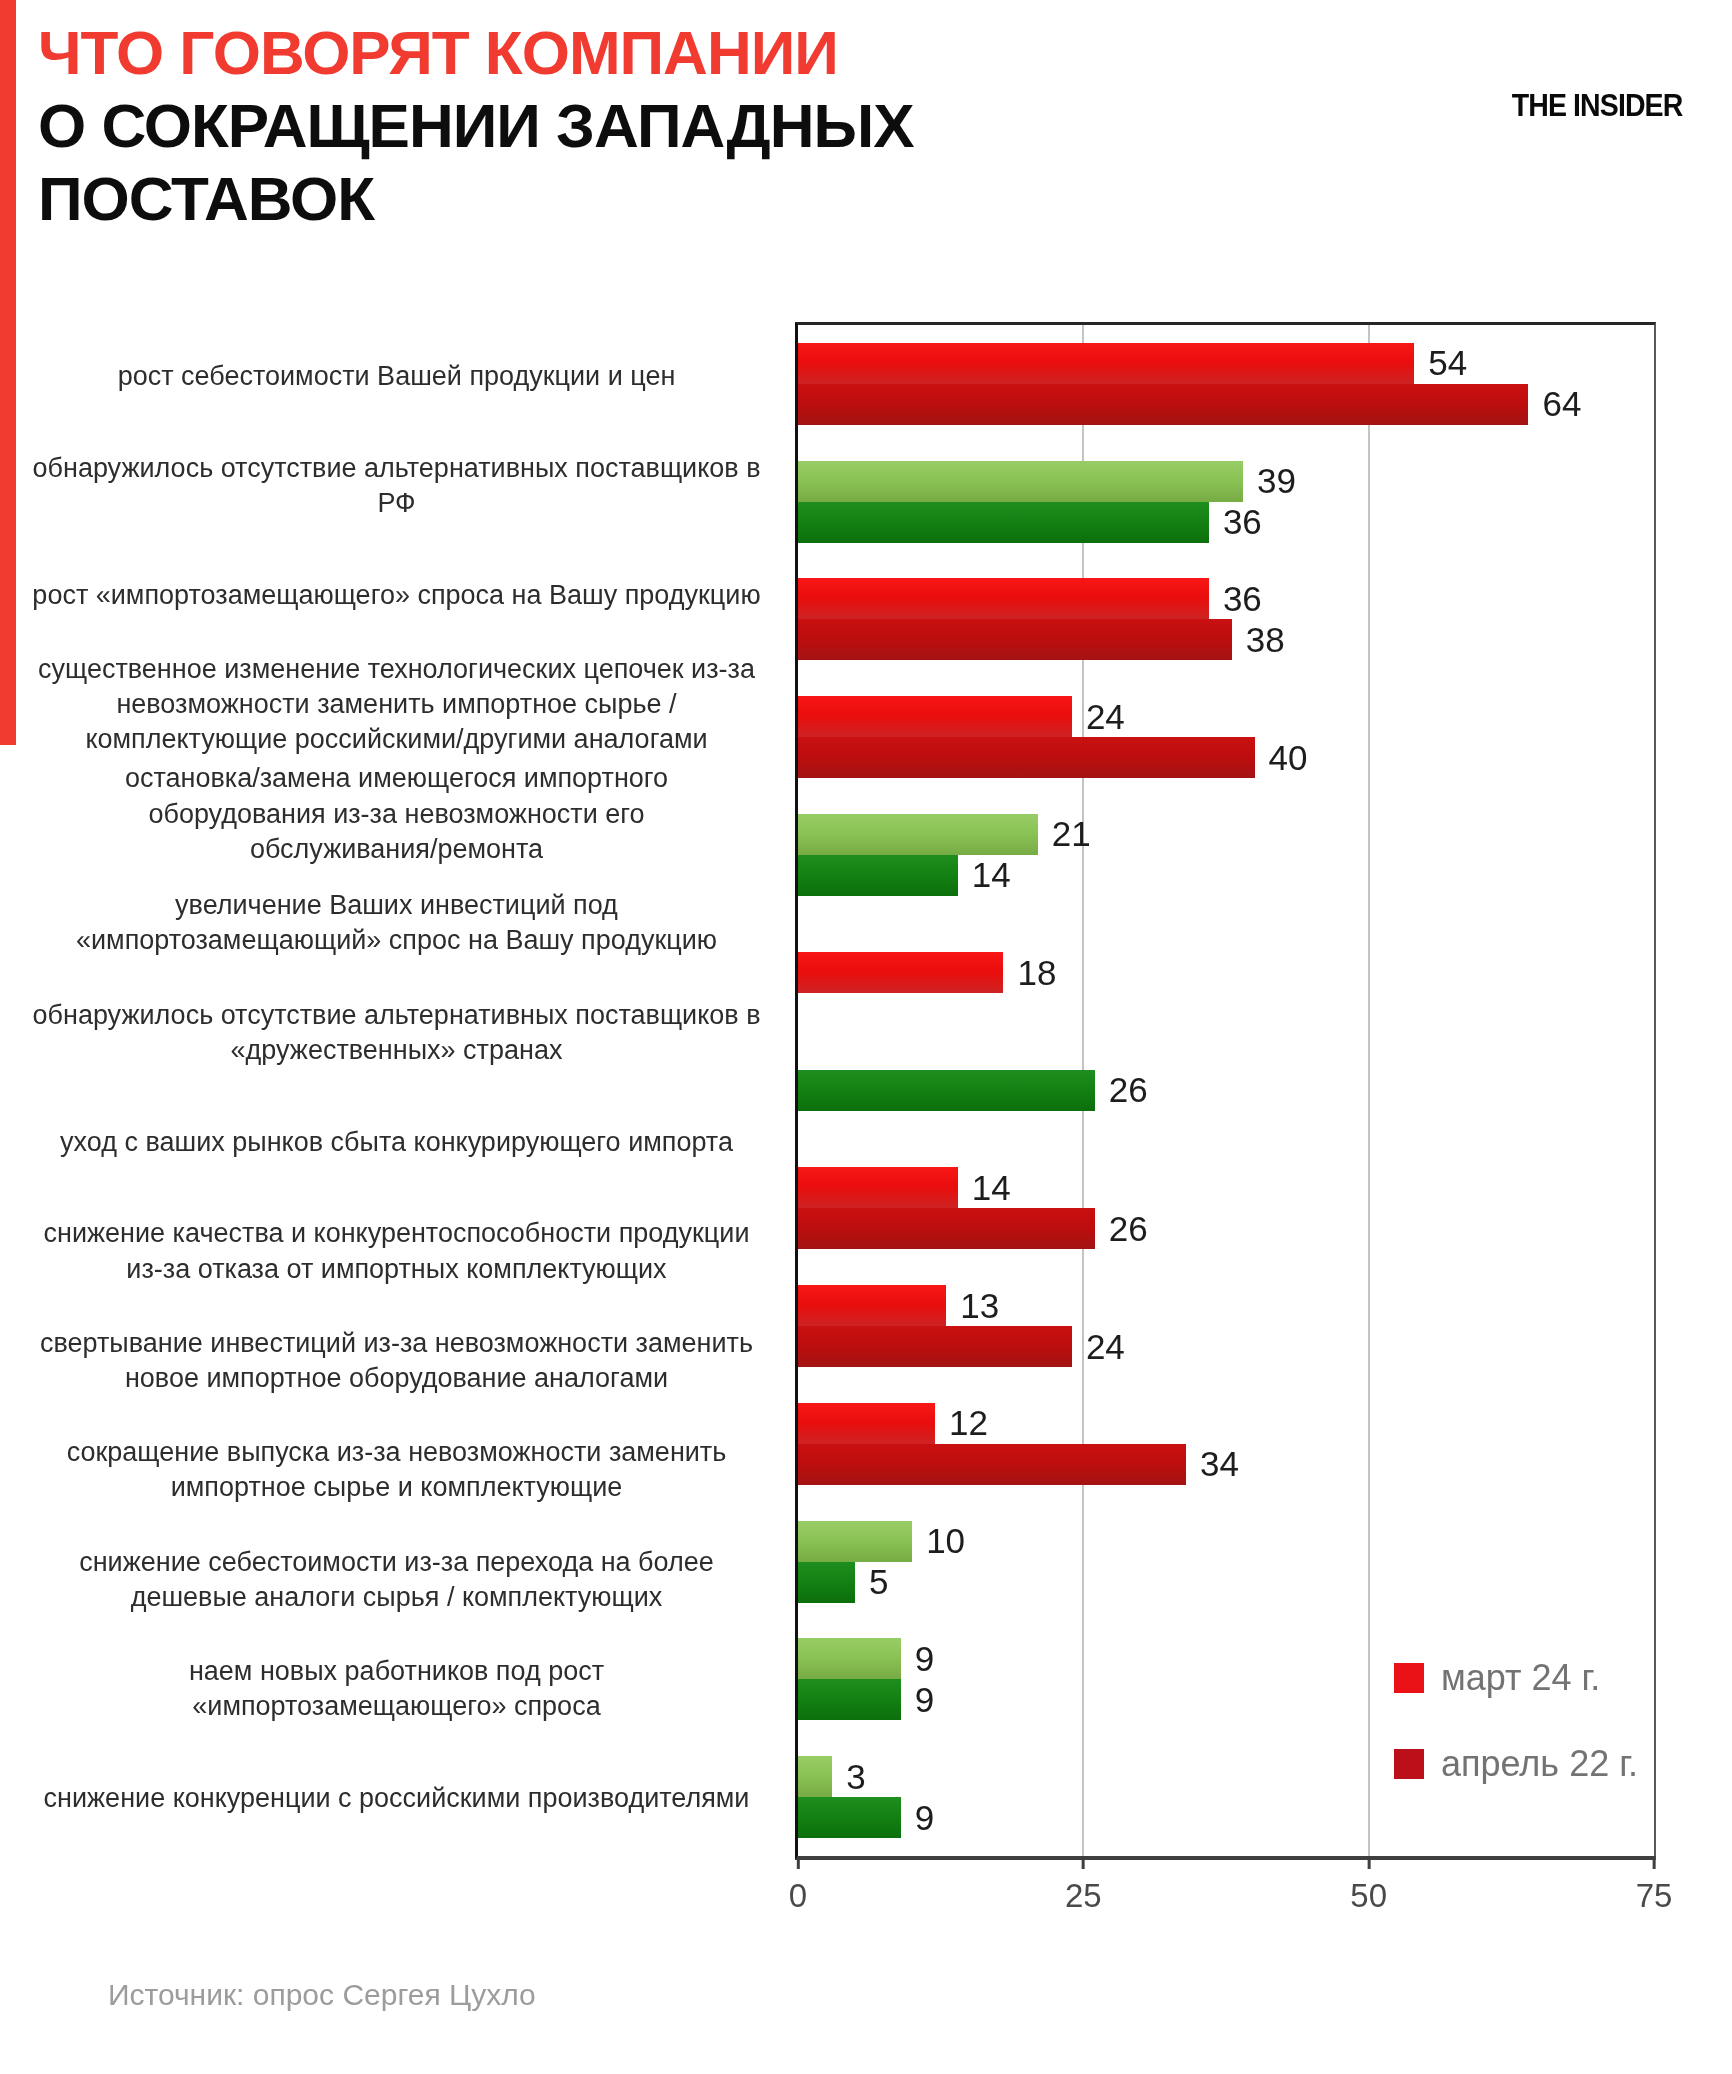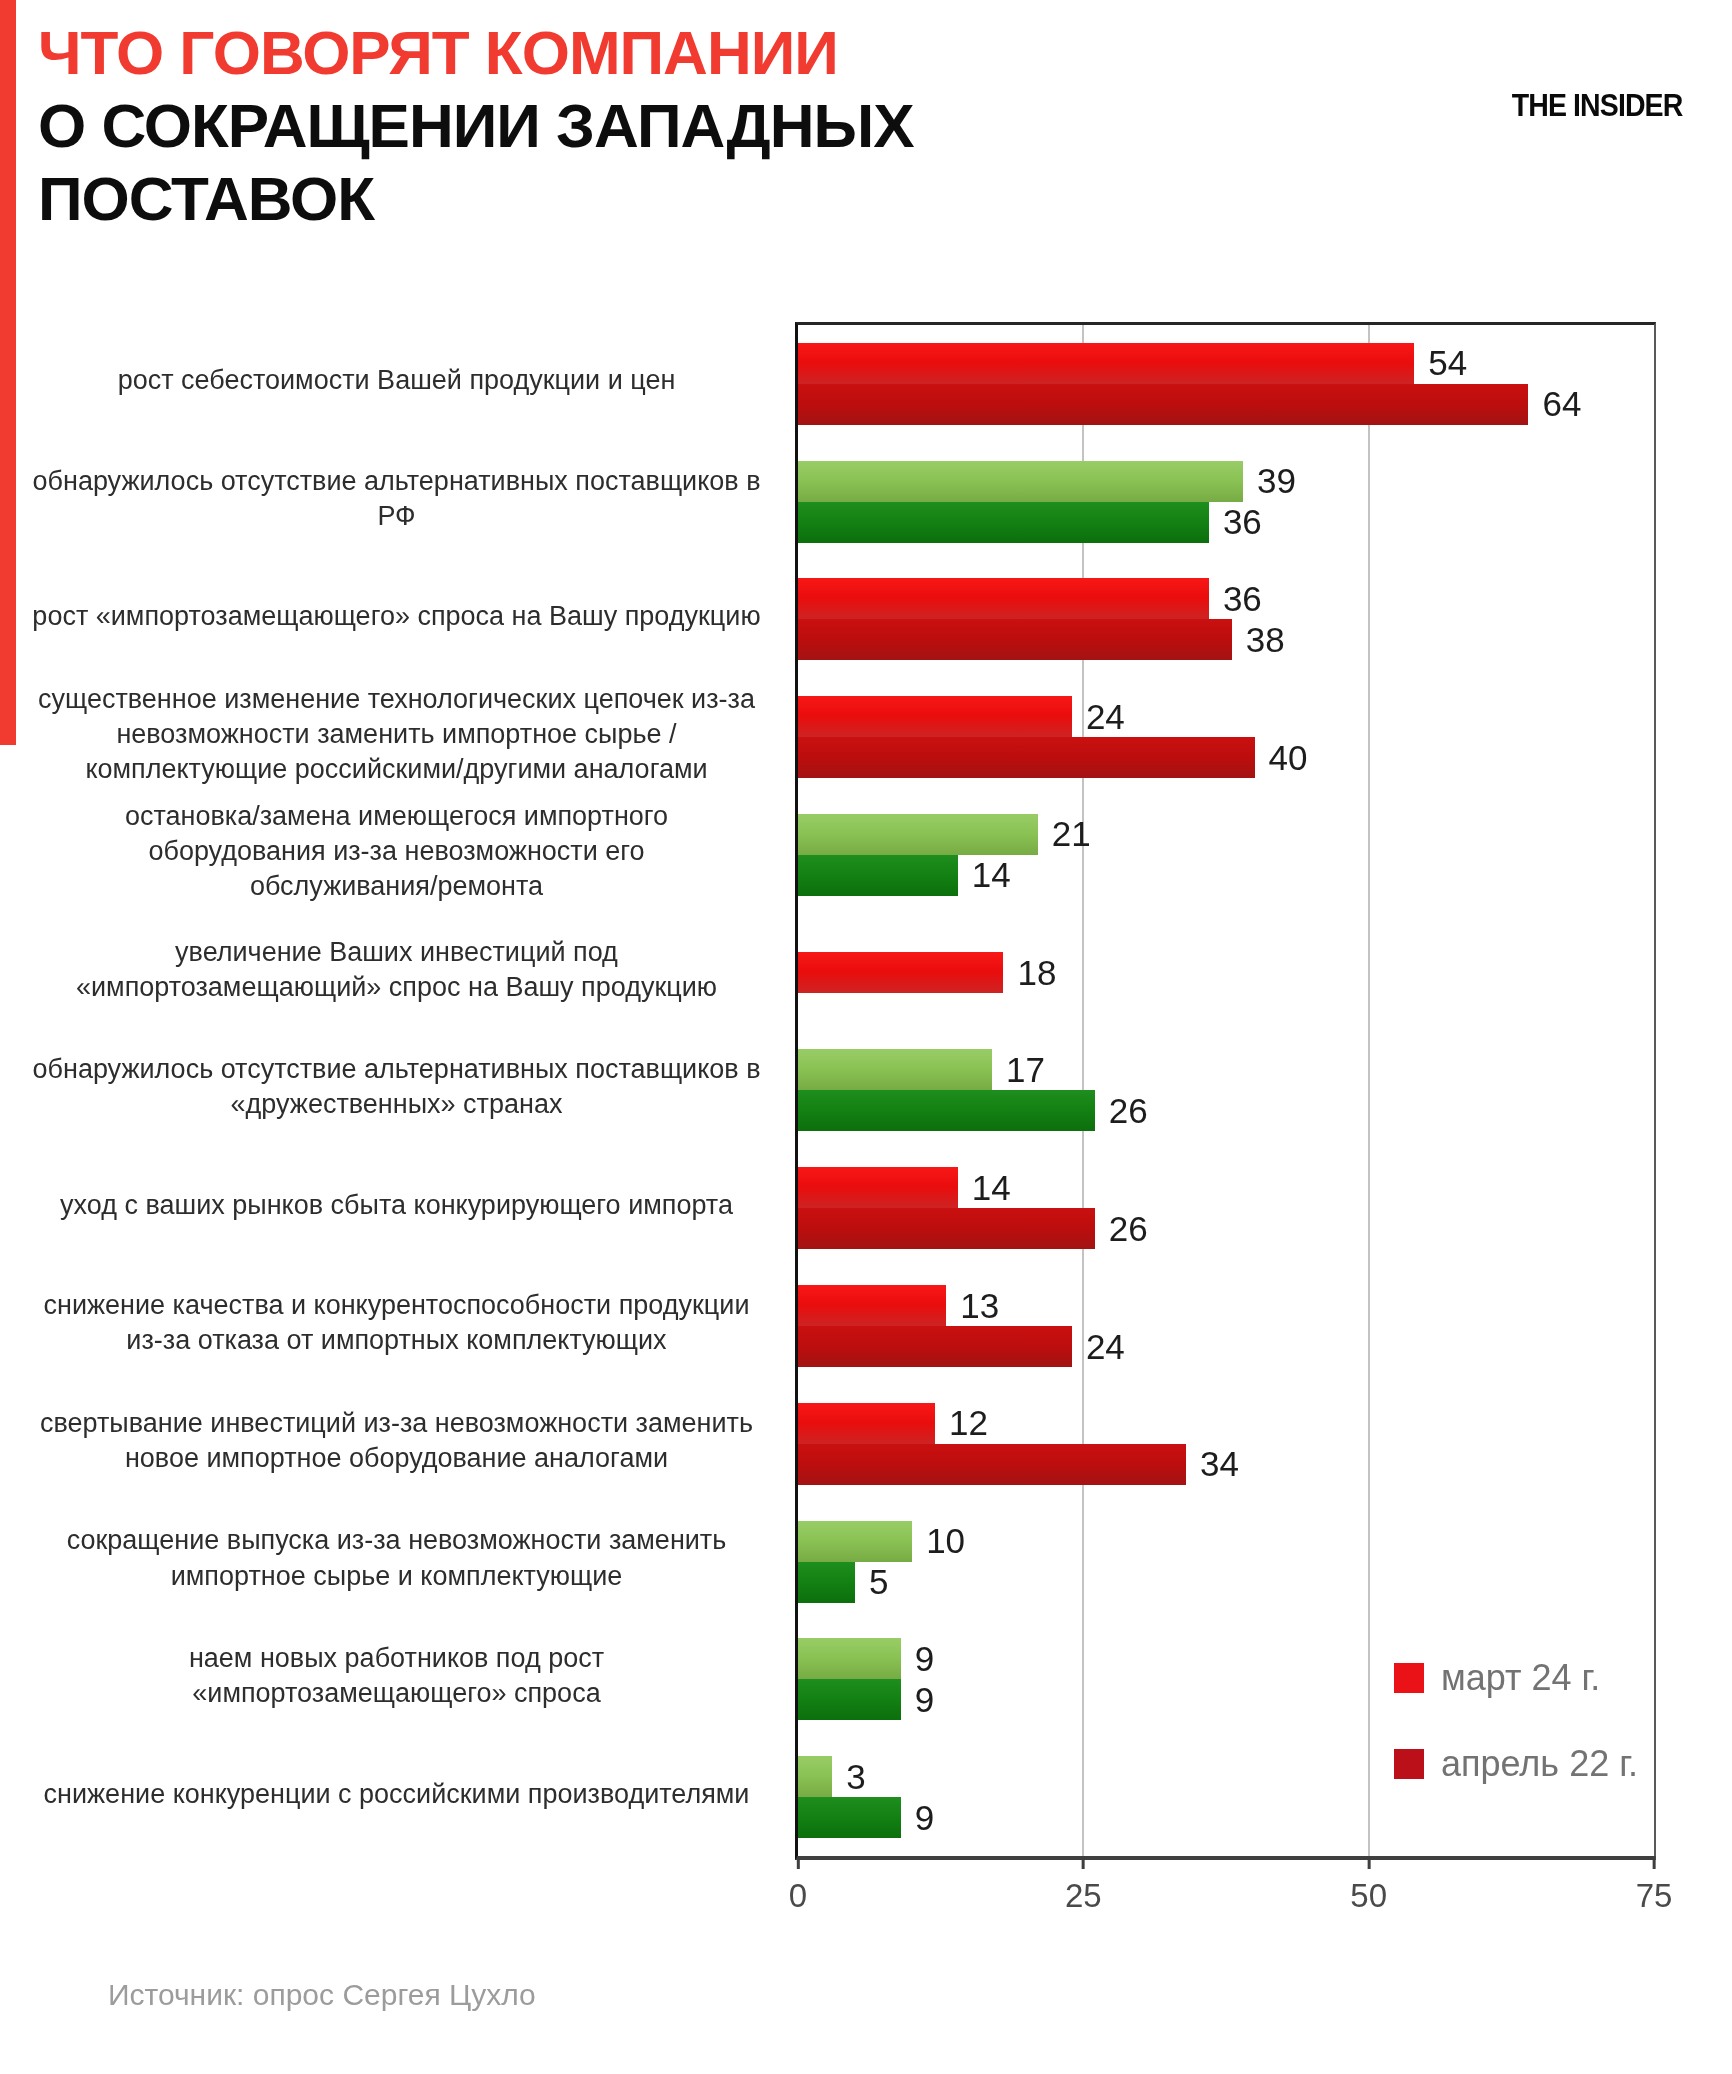--- a/index.html
+++ b/index.html
@@ -96,20 +96,22 @@
 «импортозамещающий» спрос на Вашу продукцию</div>
         <div class="cat-label">обнаружилось отсутствие альтернативных поставщиков в
 «дружественных» странах</div>
         <div class="cat-label">уход с ваших рынков сбыта конкурирующего импорта</div>
         <div class="cat-label">снижение качества и конкурентоспособности продукции
 из-за отказа от импортных комплектующих</div>
         <div class="cat-label">свертывание инвестиций из-за невозможности заменить
 новое импортное оборудование аналогами</div>
         <div class="cat-label">сокращение выпуска из-за невозможности заменить
 импортное сырье и комплектующие</div>
+        <div class="cat-label">снижение себестоимости из-за перехода на более
+дешевые аналоги сырья / комплектующих</div>
         <div class="cat-label">наем новых работников под рост
 «импортозамещающего» спроса</div>
         <div class="cat-label">снижение конкуренции с российскими производителями</div>
       </div>
 
     <div class="plot">
       <div class="grid g1"></div>
       <div class="grid g2"></div>
 
       <div id="rows" class="rows">
@@ -164,24 +166,20 @@
             </div>
           </div>
           <div class="row">
             <div class="barwrap">
               <div class="bar c-red" style="width: 24%;"></div>
               <span class="val">18</span>
             </div>
           </div>
           <div class="row">
             <div class="barwrap">
-              <div class="bar c-lgreen" style="width: 22.6667%;"></div>
-              <span class="val">17</span>
-            </div>
-            <div class="barwrap">
               <div class="bar c-dgreen" style="width: 34.6667%;"></div>
               <span class="val">26</span>
             </div>
           </div>
           <div class="row">
             <div class="barwrap">
               <div class="bar c-red" style="width: 18.6667%;"></div>
               <span class="val">14</span>
             </div>
             <div class="barwrap">

